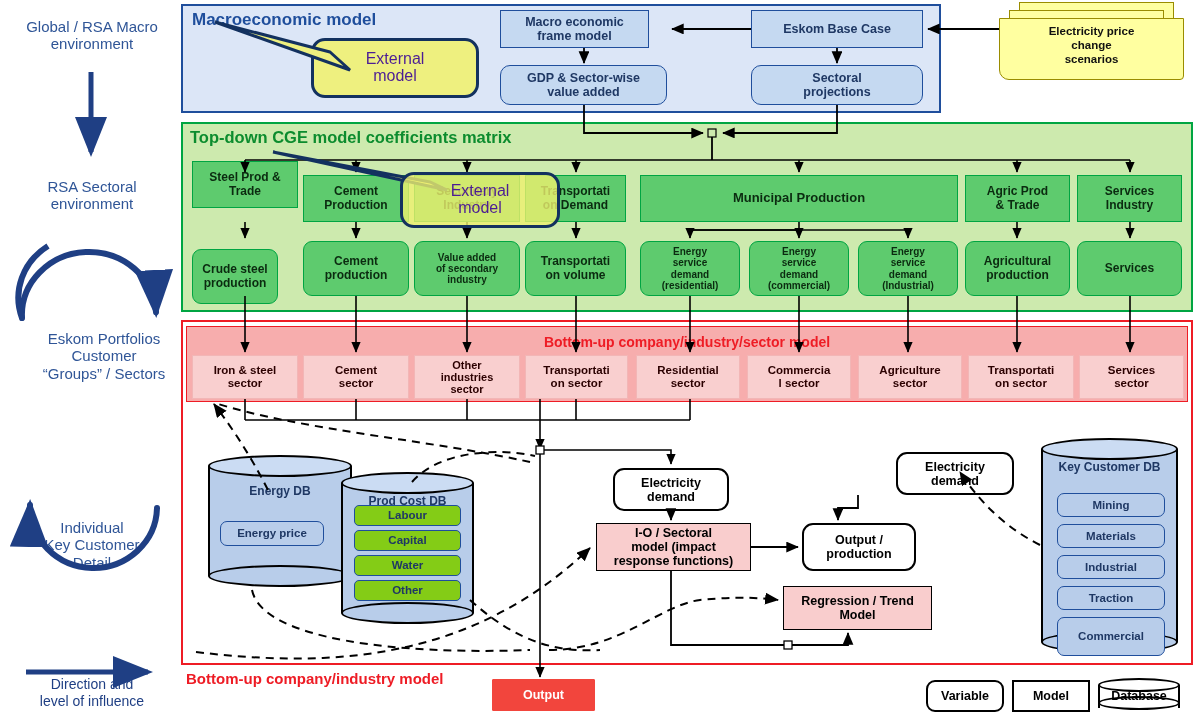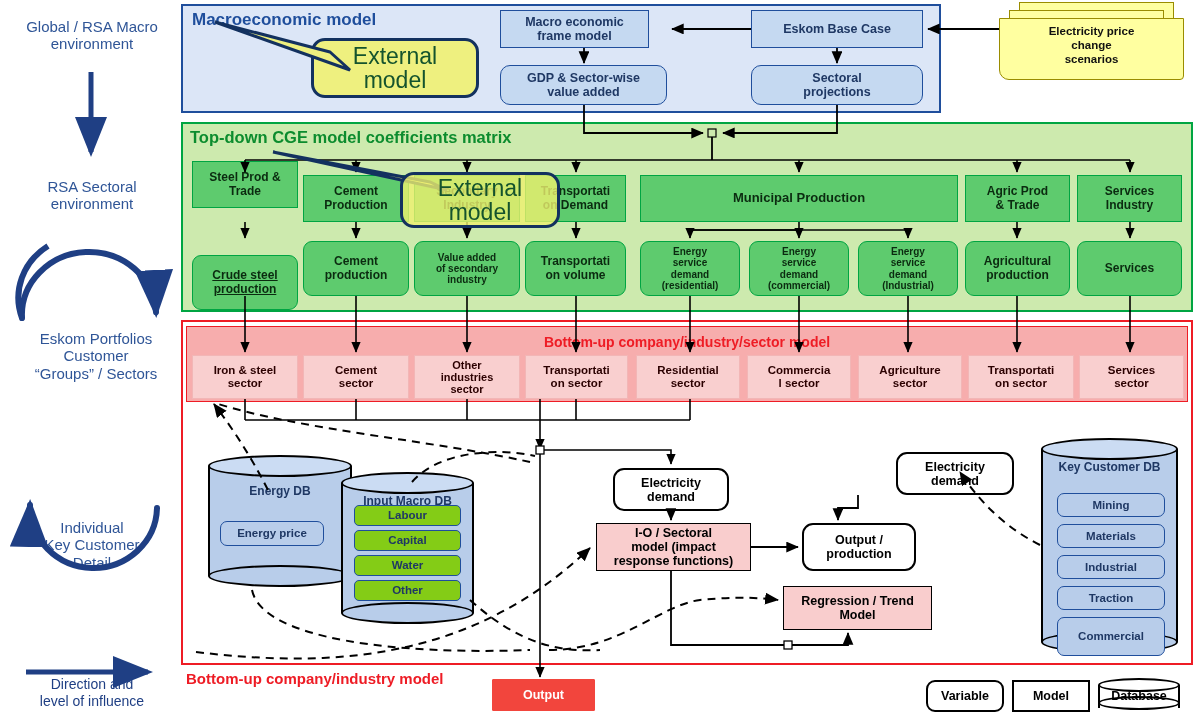--- a/index.html
+++ b/index.html
@@ -59,21 +59,21 @@
   }
   .scen-txt{
     color:#111; font-weight:bold; font-size:11.5px; text-align:center; line-height:1.2;
   }
 
   
   .callout{
     background:#eef07f; border:3px solid #13315f;
     border-radius:14px;
     display:flex;align-items:center;justify-content:center;
-    color:#14532d; font-size:23px; text-align:center; line-height:1.05;
+    color:#4c1d95; font-size:16px; text-align:center; line-height:1.05;
   }
   .callout.ghost{ background:rgba(238,240,110,.80); }
   .callout-txt{ pointer-events:none; }
 
   
   .cyl{ position:absolute; }
   .cyl .body{
     position:absolute; left:0; right:0;
     background:#b8cdea; border-left:2px solid #000; border-right:2px solid #000;
   }
@@ -97,21 +97,21 @@
 </style>
 </head>
 <body>
 
 <div class="abs rail-label" style="left:4px; top:18px; width:176px; white-space:pre-line;">Global / RSA Macro
 environment</div>
 
 <div class="abs rail-label" style="left:4px; top:178px; width:176px; white-space:pre-line;">RSA Sectoral
 environment</div>
 
-<div class="abs rail-label" style="left:8px; top:330px; width:176px; white-space:pre-line;">Eskom Portfolios
+<div class="abs rail-label" style="left:16px; top:330px; width:176px; white-space:pre-line;">Eskom Portfolios
 Customer
 “Groups” / Sectors</div>
 
 <div class="abs rail-label" style="left:4px; top:519px; width:176px; white-space:pre-line;">Individual
 Key Customer
 Detail</div>
 
 <div class="abs rail-legend" style="left:4px; top:676px; width:176px; white-space:pre-line;">Direction and
 level of influence</div>
 
@@ -154,21 +154,21 @@
 <div class="abs bx bx-green-sq" style="left:414px; top:175px; width:106px; height:47px; white-space:pre-line;">Secondary
 Industry</div>
 <div class="abs bx bx-green-sq" style="left:525px; top:175px; width:101px; height:47px; white-space:pre-line;">Transportati
 on Demand</div>
 <div class="abs bx bx-green-sq" style="left:640px; top:175px; width:318px; height:47px; white-space:pre-line; font-size:13px;">Municipal Production</div>
 <div class="abs bx bx-green-sq" style="left:965px; top:175px; width:105px; height:47px; white-space:pre-line;">Agric Prod
 &amp; Trade</div>
 <div class="abs bx bx-green-sq" style="left:1077px; top:175px; width:105px; height:47px; white-space:pre-line;">Services
 Industry</div>
 
-<div class="abs bx bx-green-rd" style="left:192px; top:255px; width:106px; height:55px; white-space:pre-line;text-decoration:underline;">Crude steel
+<div class="abs bx bx-green-rd" style="left:192px; top:249px; width:86px; height:55px; white-space:pre-line;">Crude steel
 production</div>
 <div class="abs bx bx-green-rd" style="left:303px; top:241px; width:106px; height:55px; white-space:pre-line;">Cement
 production</div>
 <div class="abs bx bx-green-rd bx-green-sm" style="left:414px; top:241px; width:106px; height:55px; white-space:pre-line;">Value added
 of secondary
 industry</div>
 <div class="abs bx bx-green-rd" style="left:525px; top:241px; width:101px; height:55px; white-space:pre-line;">Transportati
 on volume</div>
 <div class="abs bx bx-green-rd bx-green-sm" style="left:640px; top:241px; width:100px; height:55px; white-space:pre-line;">Energy
 service
@@ -222,21 +222,21 @@
   <div class="bot" style="top:110px;"></div>
   <div class="top" style="top:0px;"></div>
   <div class="cap" style="top:29px;">Energy DB</div>
 </div>
 <div class="abs bx bx-dbitem" style="left:220px; top:521px; width:104px; height:25px;">Energy price</div>
 
 <div class="cyl" style="left:341px; top:472px; width:133px; height:152px;">
   <div class="body" style="top:11px; height:130px;"></div>
   <div class="bot" style="top:130px;"></div>
   <div class="top" style="top:0px;"></div>
-  <div class="cap" style="top:22px;">Input Macro DB</div>
+  <div class="cap" style="top:22px;">Prod Cost DB</div>
 </div>
 <div class="abs bx bx-dbitem2" style="left:354px; top:505px; width:107px; height:21px;">Labour</div>
 <div class="abs bx bx-dbitem2" style="left:354px; top:530px; width:107px; height:21px;">Capital</div>
 <div class="abs bx bx-dbitem2" style="left:354px; top:555px; width:107px; height:21px;">Water</div>
 <div class="abs bx bx-dbitem2" style="left:354px; top:580px; width:107px; height:21px;">Other</div>
 
 <div class="cyl" style="left:1041px; top:438px; width:137px; height:215px;">
   <div class="body" style="top:11px; height:193px;"></div>
   <div class="bot" style="top:193px;"></div>
   <div class="top" style="top:0px;"></div>

